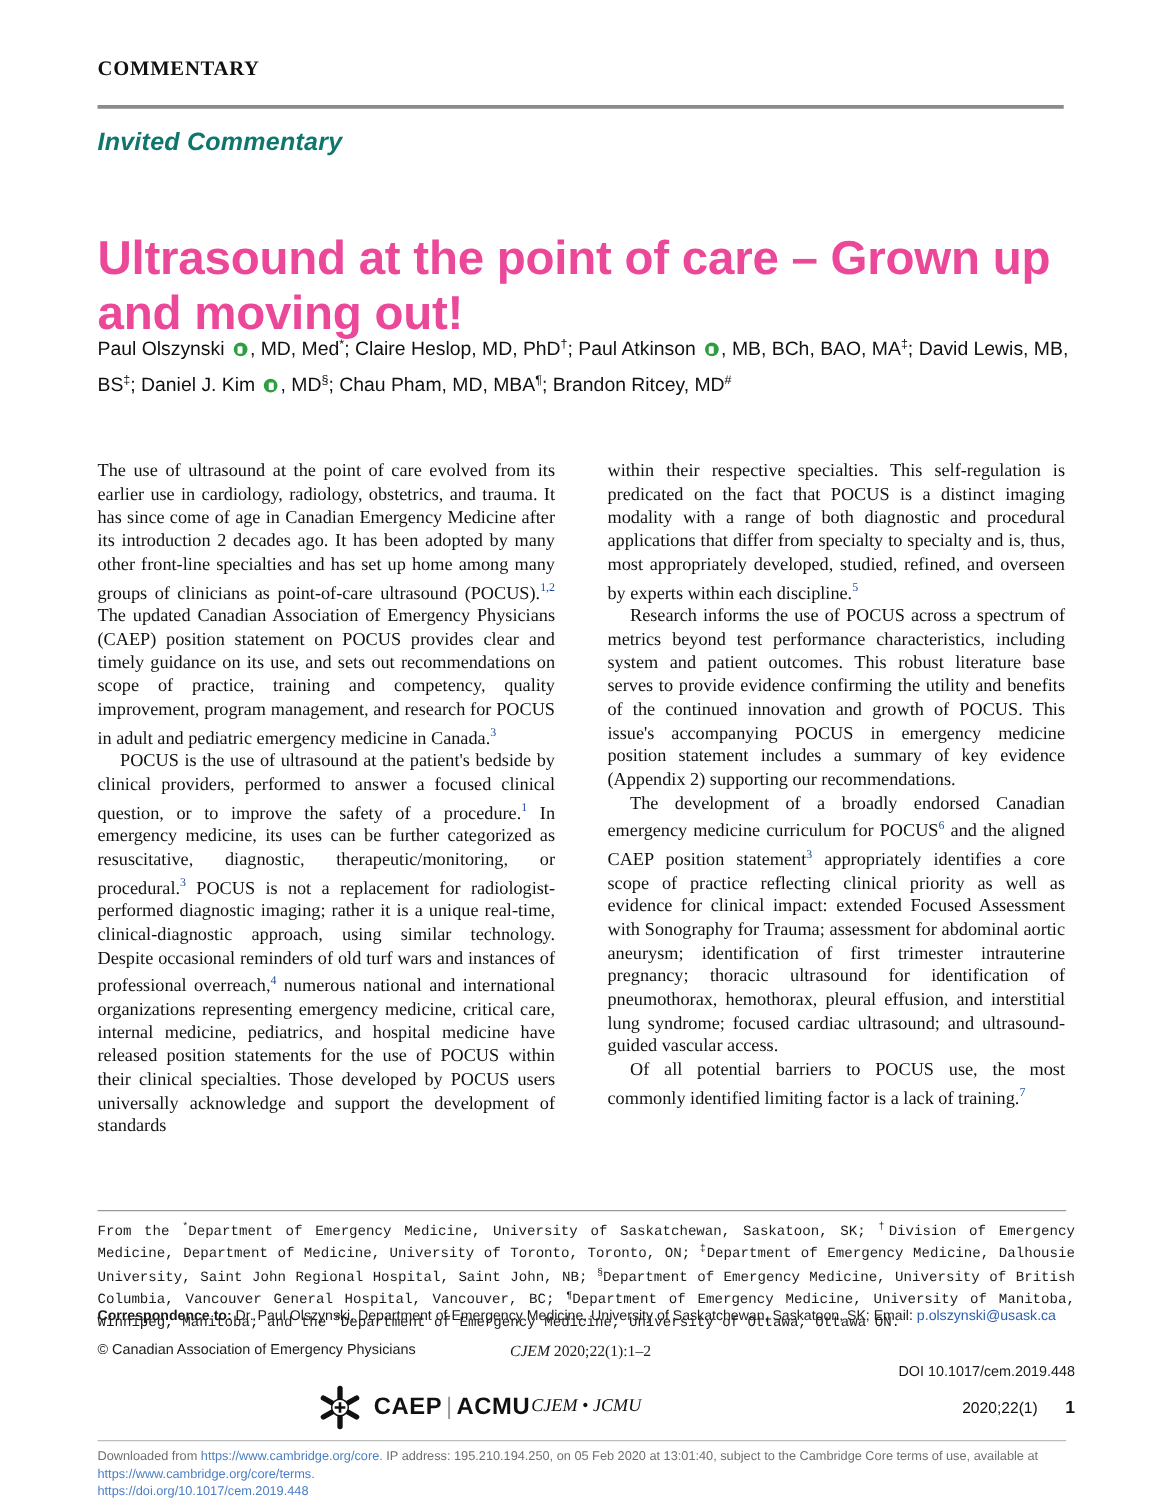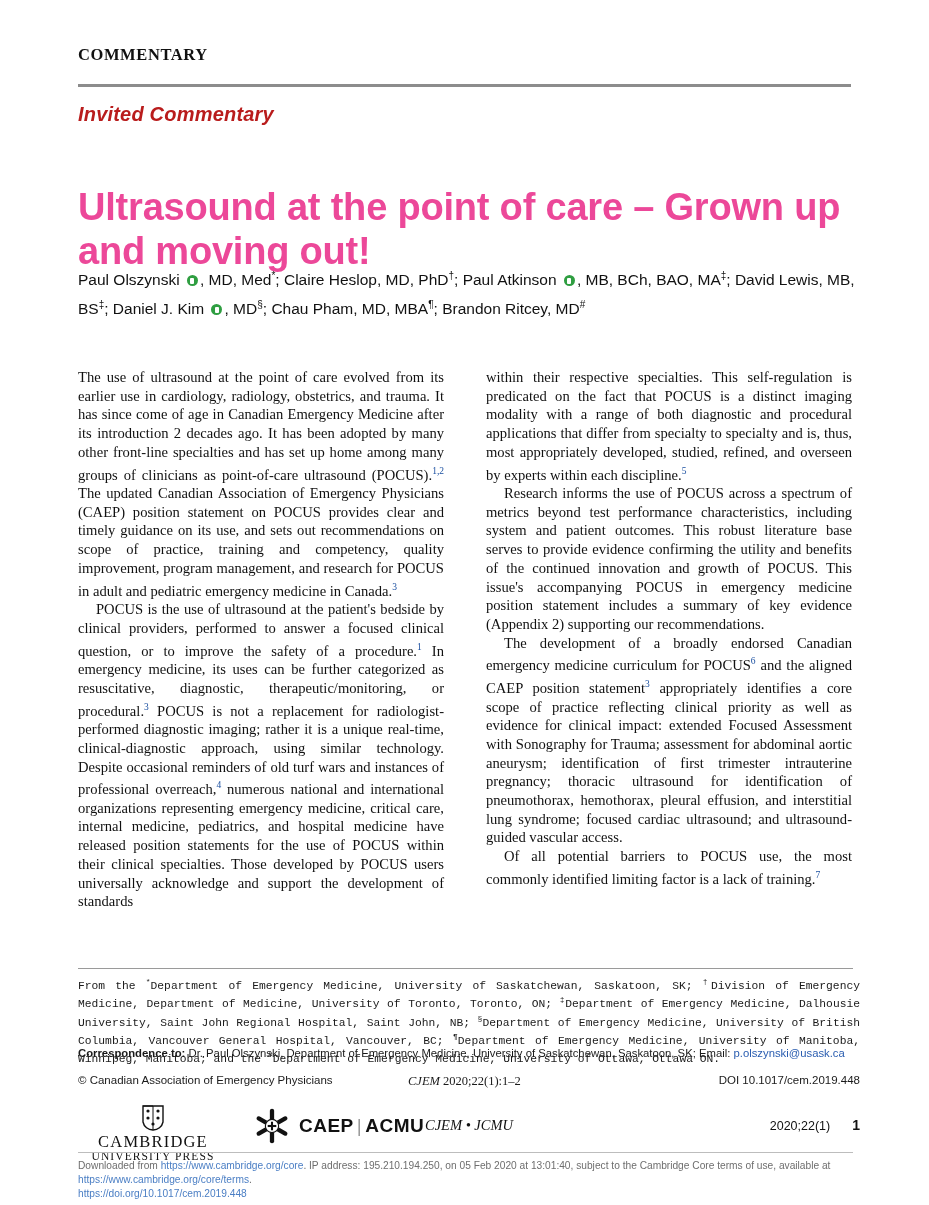--- a/index.html
+++ b/index.html
@@ -47,21 +47,21 @@
 
   
   .article-type {
     position: absolute;
     left: 78px;
     top: 103px;
     font-family: "Liberation Sans", sans-serif;
     font-style: italic;
     font-weight: bold;
     font-size: 20px;
-    color: #b91c1c;
+    color: #0f766e;
     letter-spacing: 0.2px;
   }
 
   
   .title {
     position: absolute;
     left: 78px;
     top: 160px;
     width: 790px;
     font-family: "Liberation Sans", sans-serif;
@@ -184,21 +184,21 @@
     top: 1074px;
     left: 78px;
     width: 782px;
     font-family: "Liberation Sans", sans-serif;
     font-size: 11.5px;
     color: #1a1a1a;
   }
   .copyline .left { position: absolute; left: 0; top: 0; }
   .copyline .mid  { position: absolute; left: 330px; top: 0; font-family: "Liberation Serif", serif; font-style: italic; font-size: 12.5px;}
   .copyline .mid .nonital { font-style: normal; }
-  .copyline .right{ position: absolute; right: 0; top: 0; text-align: right; }
+  .copyline .right{ position: absolute; right: 0; top: 18px; text-align: right; }
 
   
   .logos {
     position: absolute;
     top: 1103px;
     left: 78px;
     width: 782px;
     height: 46px;
   }
   .cambridge {
@@ -342,35 +342,20 @@
   <div class="copyline">
     <span class="left">© Canadian Association of Emergency Physicians</span>
     <span class="mid">
       <span>CJEM</span><span class="nonital"> 2020;22(1):1–2</span>
     </span>
     <span class="right">DOI 10.1017/cem.2019.448</span>
   </div>
 
   <div class="logos">
 
-    <div class="cambridge">
-      <div class="shield">
-        <svg width="22" height="26" viewBox="0 0 22 26">
-          <path d="M1 1 h20 v16 a10 10 0 0 1 -10 8 a10 10 0 0 1 -10 -8 z" fill="#fff" stroke="#111" stroke-width="1.4"></path>
-          <path d="M1 1 h10 v24" fill="none" stroke="#111" stroke-width="1"></path>
-          <circle cx="6" cy="6" r="1.6" fill="#111"></circle>
-          <circle cx="16" cy="6" r="1.6" fill="#111"></circle>
-          <circle cx="6" cy="13" r="1.6" fill="#111"></circle>
-          <circle cx="16" cy="13" r="1.6" fill="#111"></circle>
-          <circle cx="11" cy="19" r="1.6" fill="#111"></circle>
-        </svg>
-      </div>
-      <div class="camb-text1">CAMBRIDGE</div>
-      <div class="camb-text2">UNIVERSITY PRESS</div>
-    </div>
 
     <div class="caep">
       <svg class="caep-star" viewBox="0 0 40 40">
         <g stroke="#111" stroke-width="4.5" stroke-linecap="round">
           <line x1="20" y1="4" x2="20" y2="36"></line>
           <line x1="6" y1="12" x2="34" y2="28"></line>
           <line x1="6" y1="28" x2="34" y2="12"></line>
         </g>
         <circle cx="20" cy="20" r="7" fill="#fff" stroke="#111" stroke-width="1.2"></circle>
         <g stroke="#111" stroke-width="2.2">

